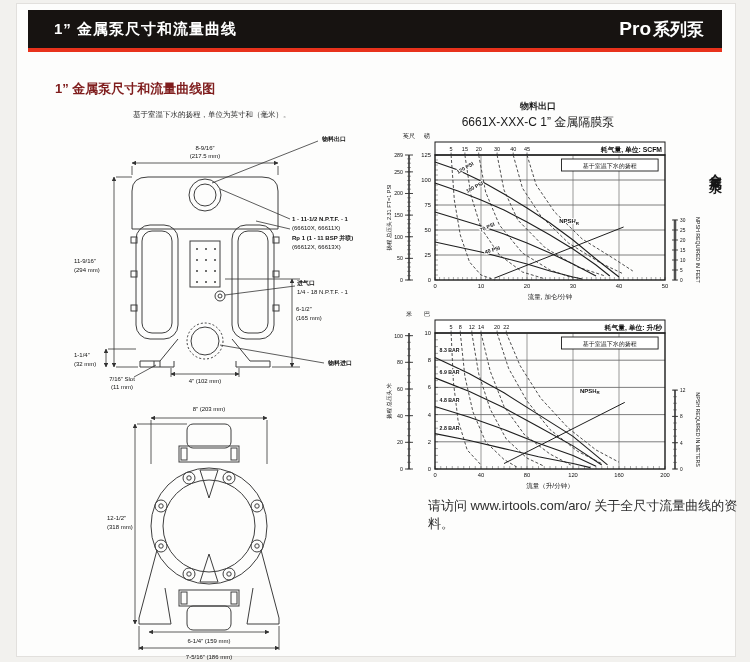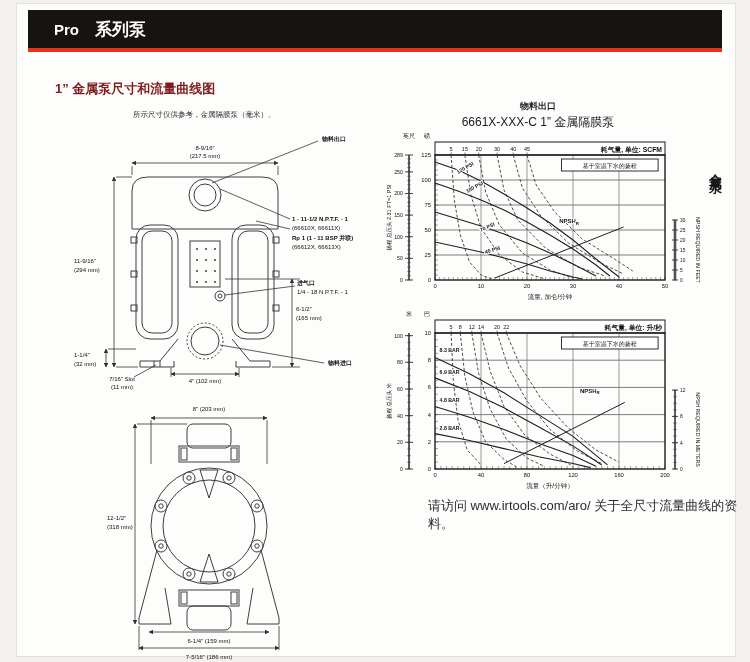--- a/index.html
+++ b/index.html
@@ -5,46 +5,47 @@
   html,body{margin:0;padding:0}
   body{width:750px;height:662px;position:relative;background:#f2f1ee;
        font-family:"Liberation Sans",sans-serif;color:#1a1a1a;overflow:hidden}
   .sheet{position:absolute;left:16px;top:3px;width:718px;height:652px;background:#fdfdfc;border:1px solid #e2e0dd}
   .abs{position:absolute}
   .header{position:absolute;left:28px;top:10px;width:694px;height:42px;background:#171311;
           border-bottom:4px solid #e8321c;display:flex;align-items:center;justify-content:space-between;
           box-sizing:border-box;padding:0 18px 0 26px;color:#fff}
   .header-title{font-size:15px;font-weight:bold;letter-spacing:1px}
   .header-right{font-weight:bold}
-  .header-right .pro{font-size:15px;margin-right:16px}
+  .header-right .pro{font-size:19px;margin-right:2px}
   .header-right .rest{font-size:17px}
   .section-title{position:absolute;left:55px;top:80px;color:#7f1d1d;font-size:13px;font-weight:bold}
   .note{position:absolute;left:133px;top:110px;font-size:7.5px;color:#2c2c2c}
   .chart-title{position:absolute;left:388px;top:100px;width:300px;text-align:center;font-size:9px;font-weight:bold}
   .chart-sub{position:absolute;left:388px;top:114px;width:300px;text-align:center;font-size:12px}
   .footer-note{position:absolute;left:428px;top:497px;font-size:13px;color:#2c2c2c}
   .side-tab{position:absolute;left:706px;top:163px;writing-mode:vertical-rl;font-size:13px;font-weight:bold;letter-spacing:4px;color:#151515}
   svg text{font-family:"Liberation Sans",sans-serif}
   .dtxt{font-size:6px;fill:#111}
   .dtxtb{font-size:6px;fill:#111;font-weight:bold}
 </style>
 </head>
 <body>
 
 <div class="sheet"></div>
 
 <div class="header">
+  <div class="header-title">1” 金属泵尺寸和流量曲线</div>
   <div class="header-right">
     <span class="pro">Pro</span><span class="rest">系列泵</span>
   </div>
 </div>
 
 <div class="side-tab">金属泵</div>
 <div class="section-title">1” 金属泵尺寸和流量曲线图</div>
-<div class="note">所示尺寸仅供参考，金属隔膜泵（毫米）。</div>
+<div class="note">基于室温下水的扬程，单位为英寸和（毫米）。</div>
 
 <svg class="abs" style="left:70px;top:125px" width="320" height="270" viewBox="0 0 320 270">
   <defs>
     <marker id="ar1" viewBox="0 0 10 10" refX="9" refY="5" markerWidth="6" markerHeight="6" orient="auto-start-reverse">
       <path d="M0 0L10 5L0 10z" fill="#333"></path>
     </marker>
   </defs>
   <g stroke="#3e3e3e" fill="none" stroke-width="1">
     <path d="M62 104 L62 66 Q62 52 78 52 L192 52 Q208 52 208 66 L208 104"></path>
     <line x1="62" y1="104" x2="208" y2="104"></line>

